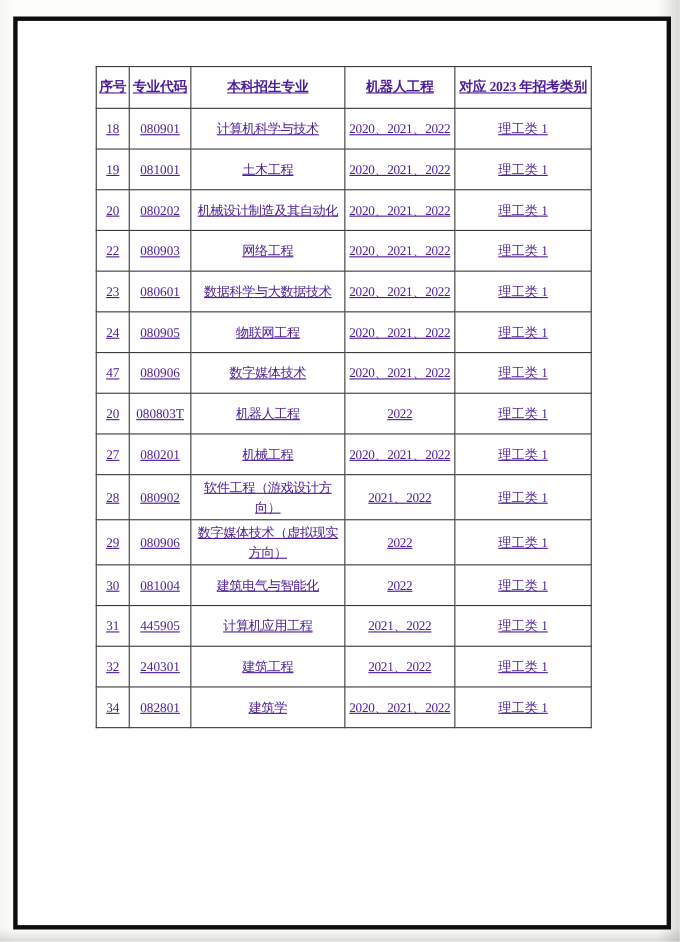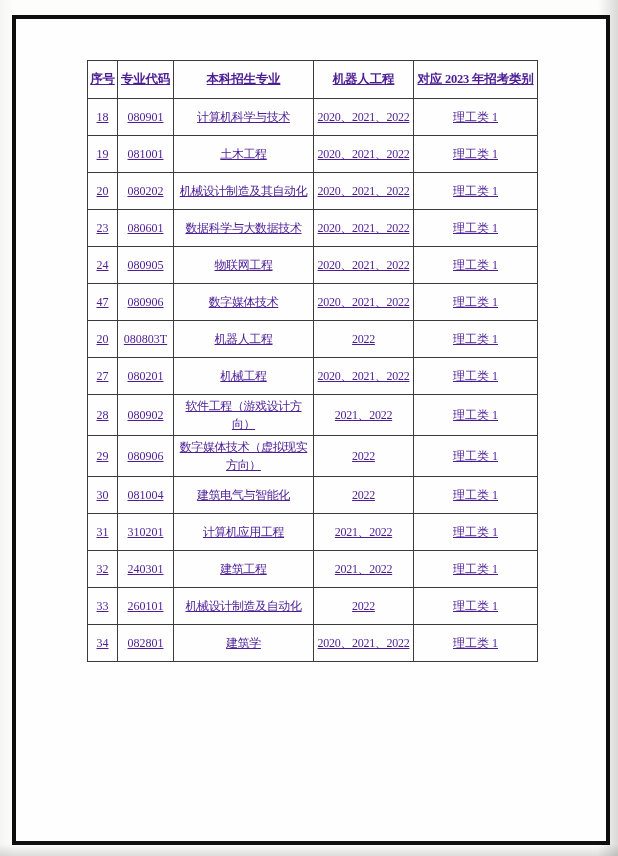--- a/index.html
+++ b/index.html
@@ -110,20 +110,27 @@
               <td class="cell-category">理工类 1</td>
             </tr>
             <tr>
               <td class="cell-no">20</td>
               <td class="cell-code">080202</td>
               <td class="cell-major">机械设计制造及其自动化</td>
               <td class="cell-years">2020、2021、2022</td>
               <td class="cell-category">理工类 1</td>
             </tr>
             <tr>
+              <td class="cell-no">22</td>
+              <td class="cell-code">080903</td>
+              <td class="cell-major">网络工程</td>
+              <td class="cell-years">2020、2021、2022</td>
+              <td class="cell-category">理工类 1</td>
+            </tr>
+            <tr>
               <td class="cell-no">23</td>
               <td class="cell-code">080601</td>
               <td class="cell-major">数据科学与大数据技术</td>
               <td class="cell-years">2020、2021、2022</td>
               <td class="cell-category">理工类 1</td>
             </tr>
             <tr>
               <td class="cell-no">24</td>
               <td class="cell-code">080905</td>
               <td class="cell-major">物联网工程</td>
@@ -167,37 +174,30 @@
             </tr>
             <tr>
               <td class="cell-no">30</td>
               <td class="cell-code">081004</td>
               <td class="cell-major">建筑电气与智能化</td>
               <td class="cell-years">2022</td>
               <td class="cell-category">理工类 1</td>
             </tr>
             <tr>
               <td class="cell-no">31</td>
-              <td class="cell-code">310201</td>
+              <td class="cell-code">445905</td>
               <td class="cell-major">计算机应用工程</td>
               <td class="cell-years">2021、2022</td>
               <td class="cell-category">理工类 1</td>
             </tr>
             <tr>
               <td class="cell-no">32</td>
               <td class="cell-code">240301</td>
               <td class="cell-major">建筑工程</td>
               <td class="cell-years">2021、2022</td>
-              <td class="cell-category">理工类 1</td>
-            </tr>
-            <tr>
-              <td class="cell-no">33</td>
-              <td class="cell-code">260101</td>
-              <td class="cell-major">机械设计制造及自动化</td>
-              <td class="cell-years">2022</td>
               <td class="cell-category">理工类 1</td>
             </tr>
             <tr>
               <td class="cell-no">34</td>
               <td class="cell-code">082801</td>
               <td class="cell-major">建筑学</td>
               <td class="cell-years">2020、2021、2022</td>
               <td class="cell-category">理工类 1</td>
             </tr>
           </tbody>

